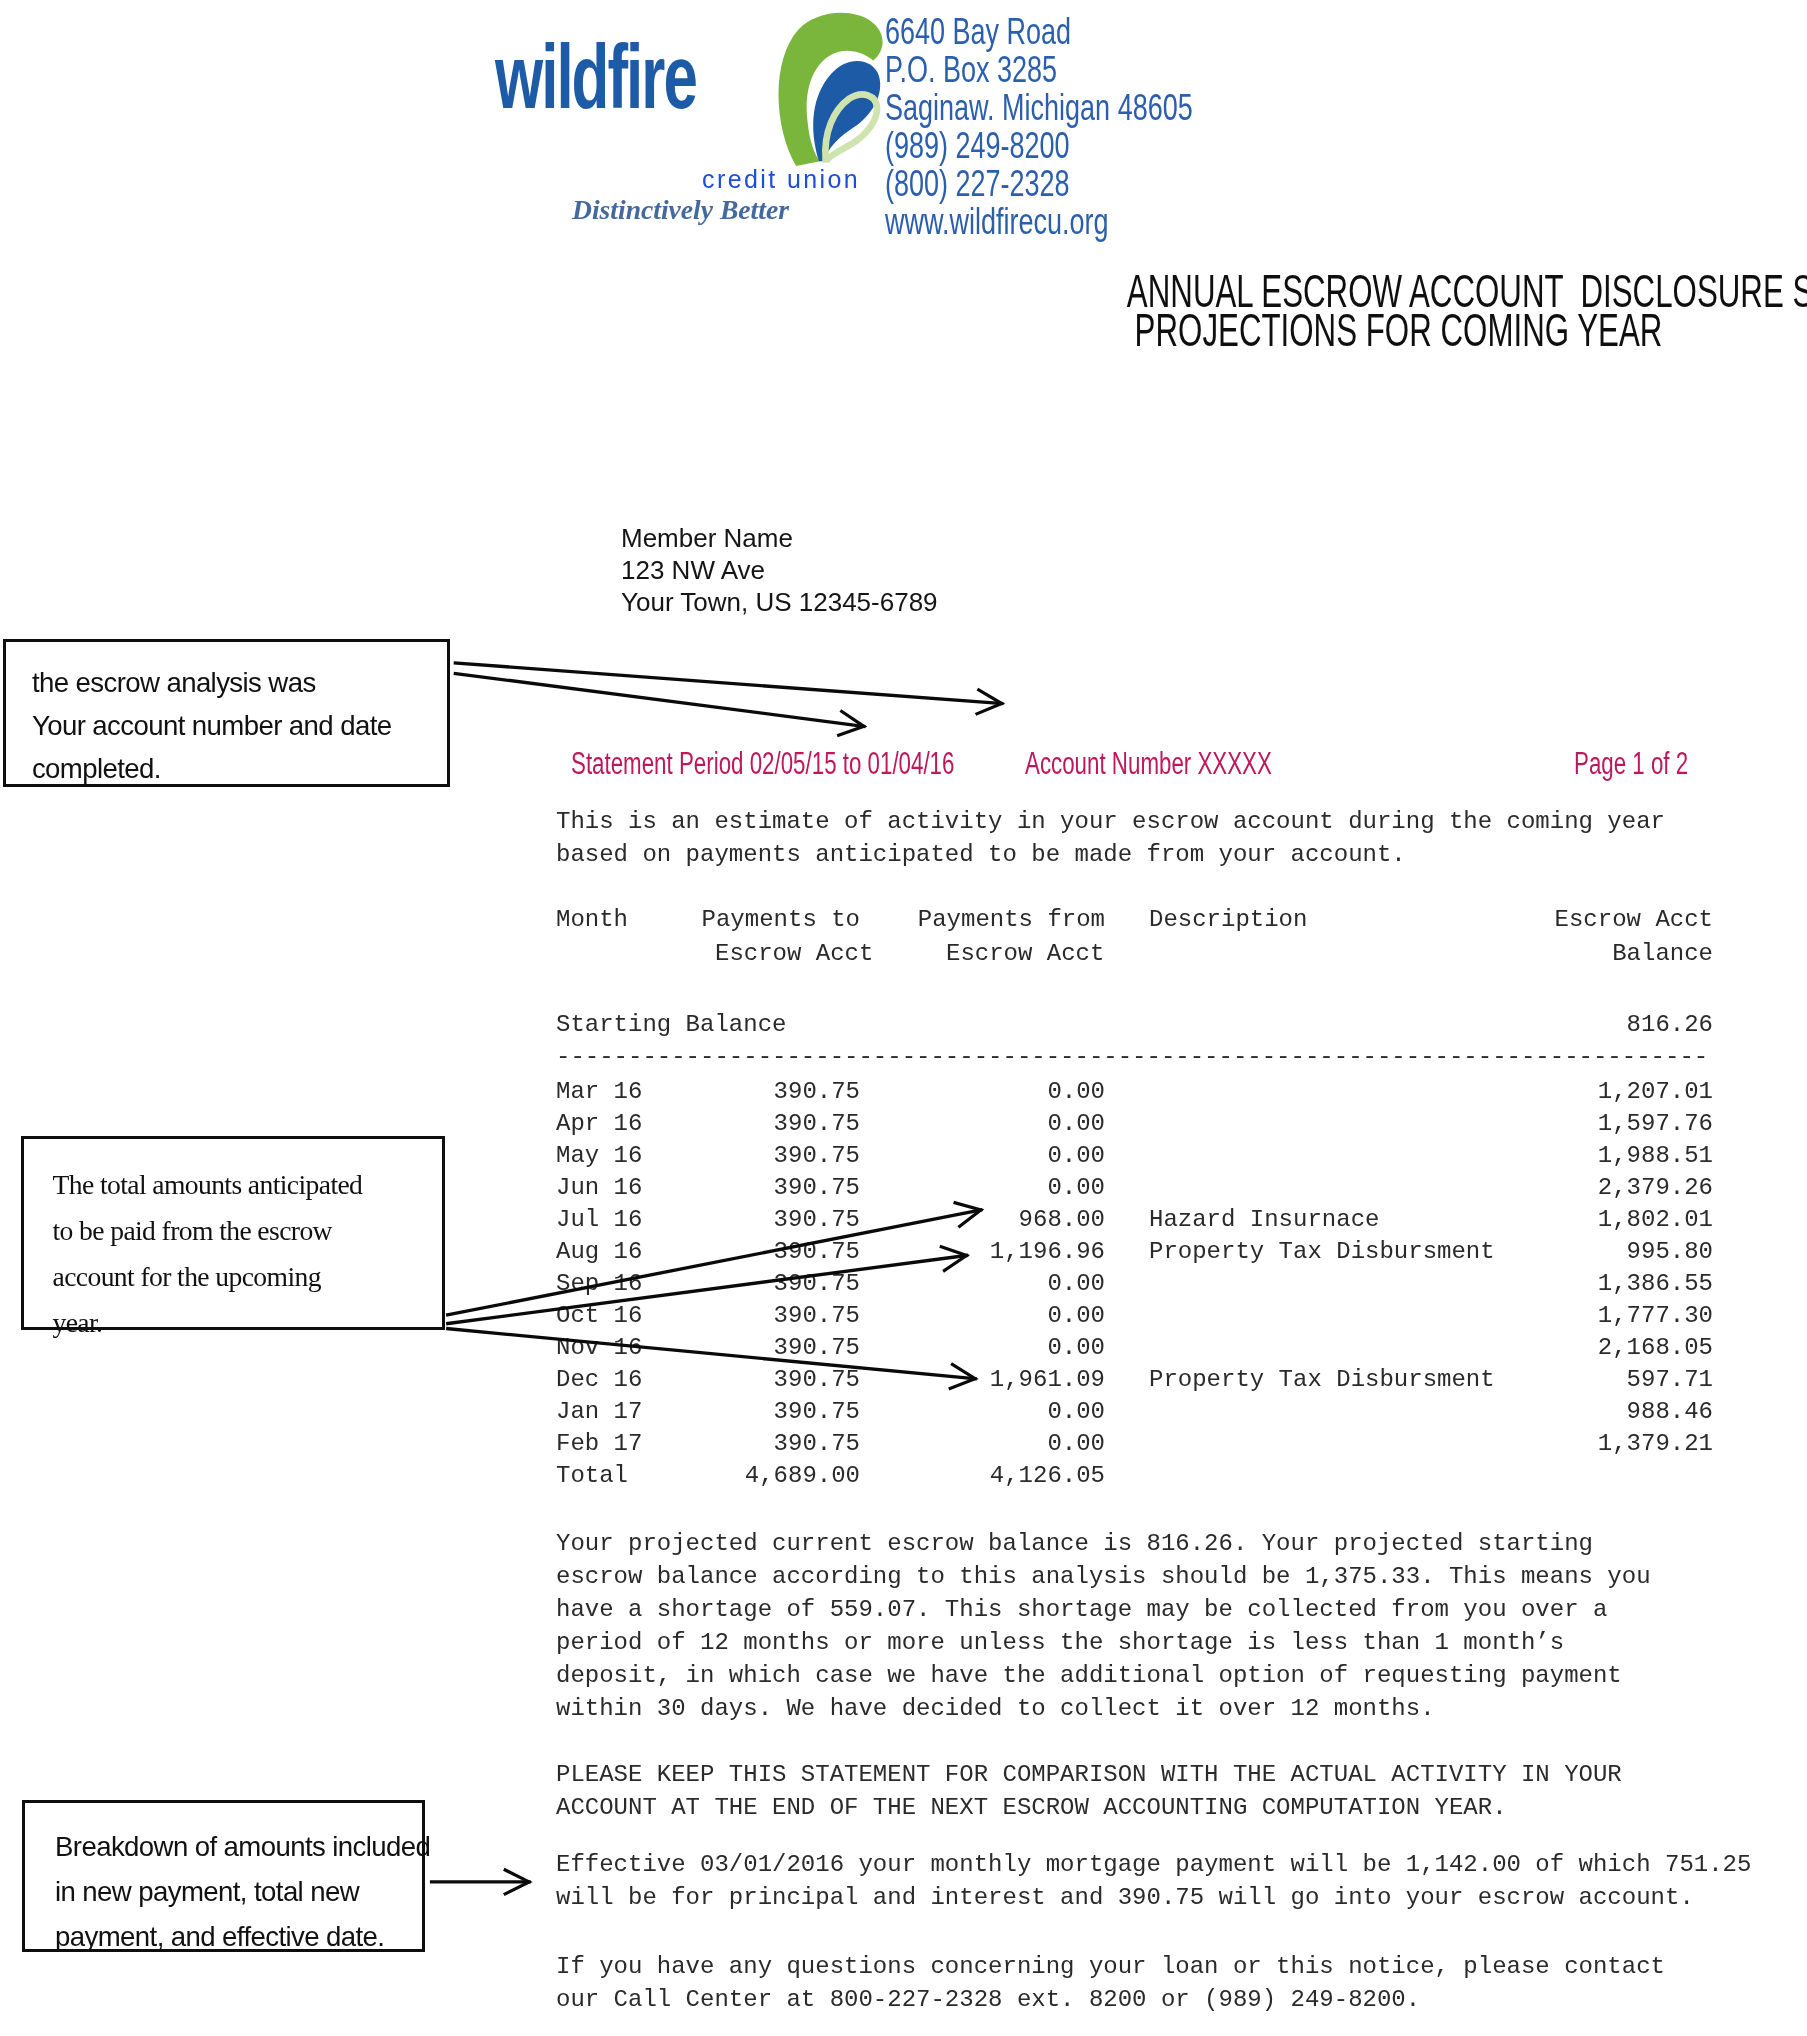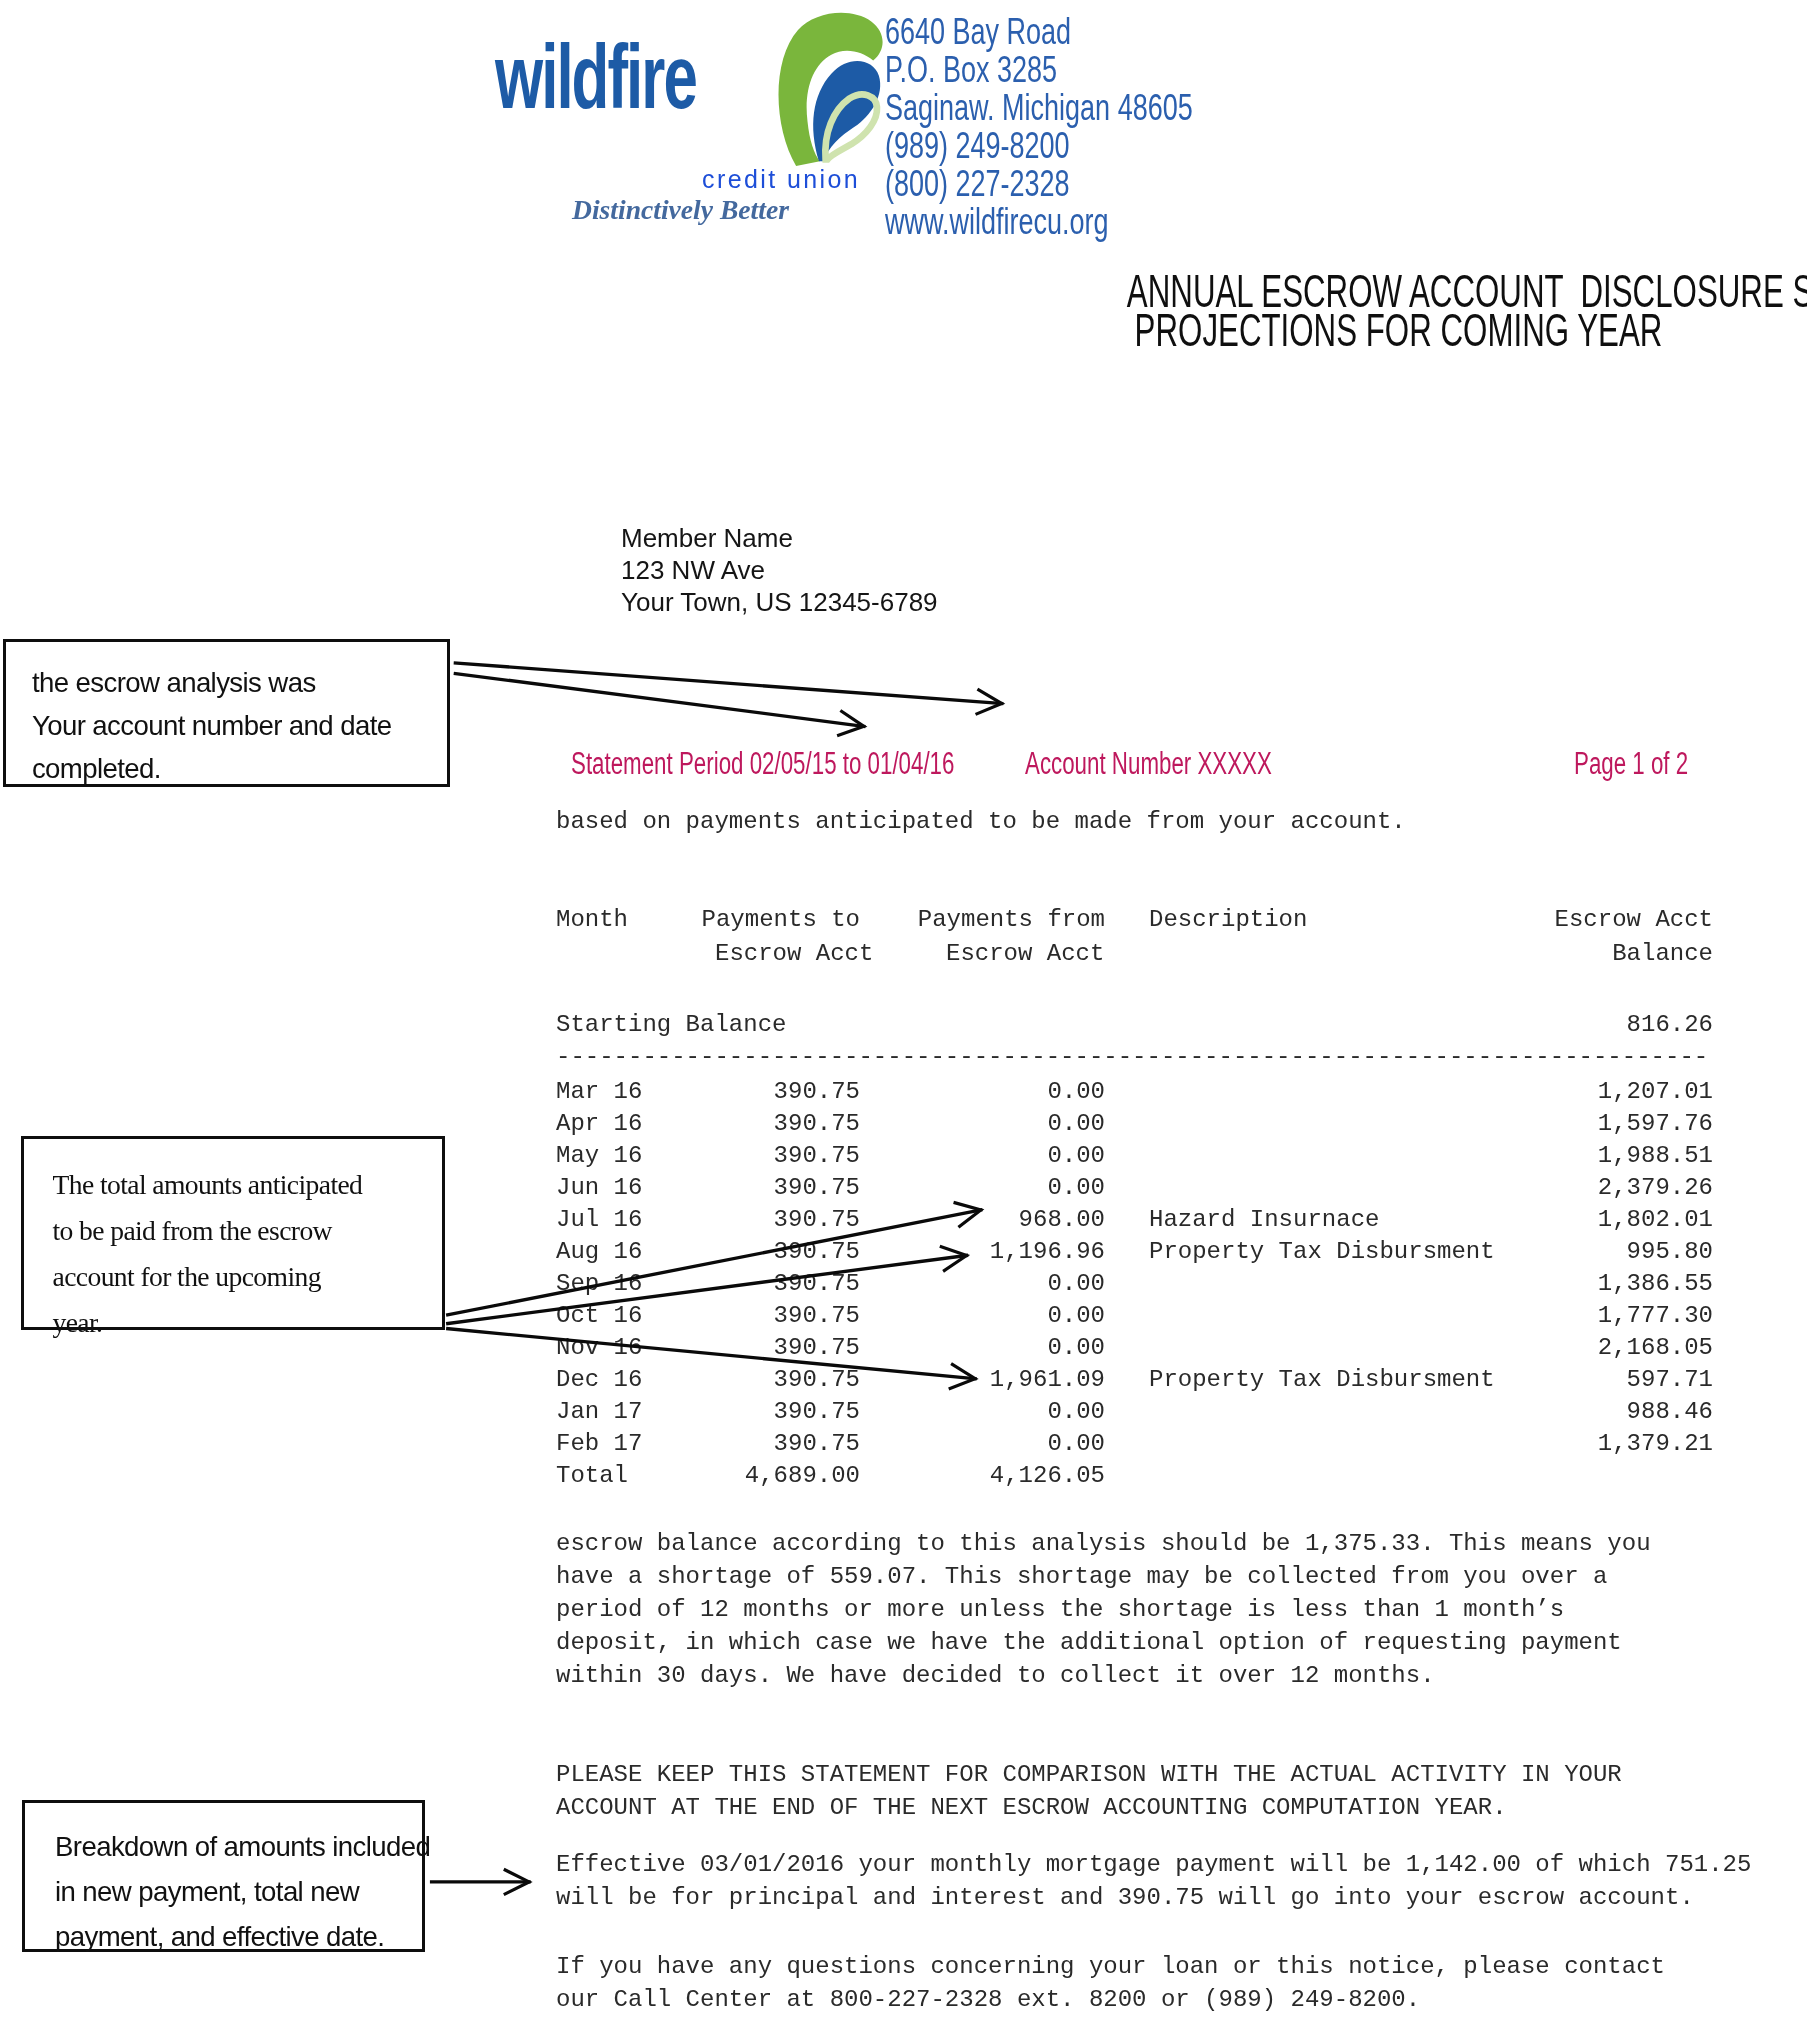--- a/index.html
+++ b/index.html
@@ -141,20 +141,21 @@
   <span class="cond">Statement Period 02/05/15 to 01/04/16</span>
 </div>
 <div class="abs meta meta-account">
   <span class="cond">Account Number XXXXX</span>
 </div>
 <div class="abs meta meta-page">
   <span class="cond">Page 1 of 2</span>
 </div>
 
 <div class="mono-block mono intro">
+    <div class="line">This is an estimate of activity in your escrow account during the coming year</div>
     <div class="line">based on payments anticipated to be made from your account.</div>
   </div>
 
 <div class="mono-block mono thead1">
   <div class="trow">
     <span class="cell c-month">Month</span>
     <span class="cell c-payto">Payments to</span>
     <span class="cell c-payfrom">Payments from</span>
     <span class="cell c-desc">Description</span>
     <span class="cell c-bal">Escrow Acct</span>
@@ -254,20 +255,21 @@
       <span class="cell c-bal">1,379.21</span>
     </div>
     <div class="trow">
       <span class="cell c-month">Total</span>
       <span class="cell c-payto">4,689.00</span>
       <span class="cell c-payfrom">4,126.05</span>
     </div>
   </div>
 
 <div class="mono-block mono para-shortage">
+    <div class="line">Your projected current escrow balance is 816.26. Your projected starting</div>
     <div class="line">escrow balance according to this analysis should be 1,375.33. This means you</div>
     <div class="line">have a shortage of 559.07. This shortage may be collected from you over a</div>
     <div class="line">period of 12 months or more unless the shortage is less than 1 month’s</div>
     <div class="line">deposit, in which case we have the additional option of requesting payment</div>
     <div class="line">within 30 days. We have decided to collect it over 12 months.</div>
   </div>
 
 <div class="mono-block mono para-keep">
     <div class="line">PLEASE KEEP THIS STATEMENT FOR COMPARISON WITH THE ACTUAL ACTIVITY IN YOUR</div>
     <div class="line">ACCOUNT AT THE END OF THE NEXT ESCROW ACCOUNTING COMPUTATION YEAR.</div>

